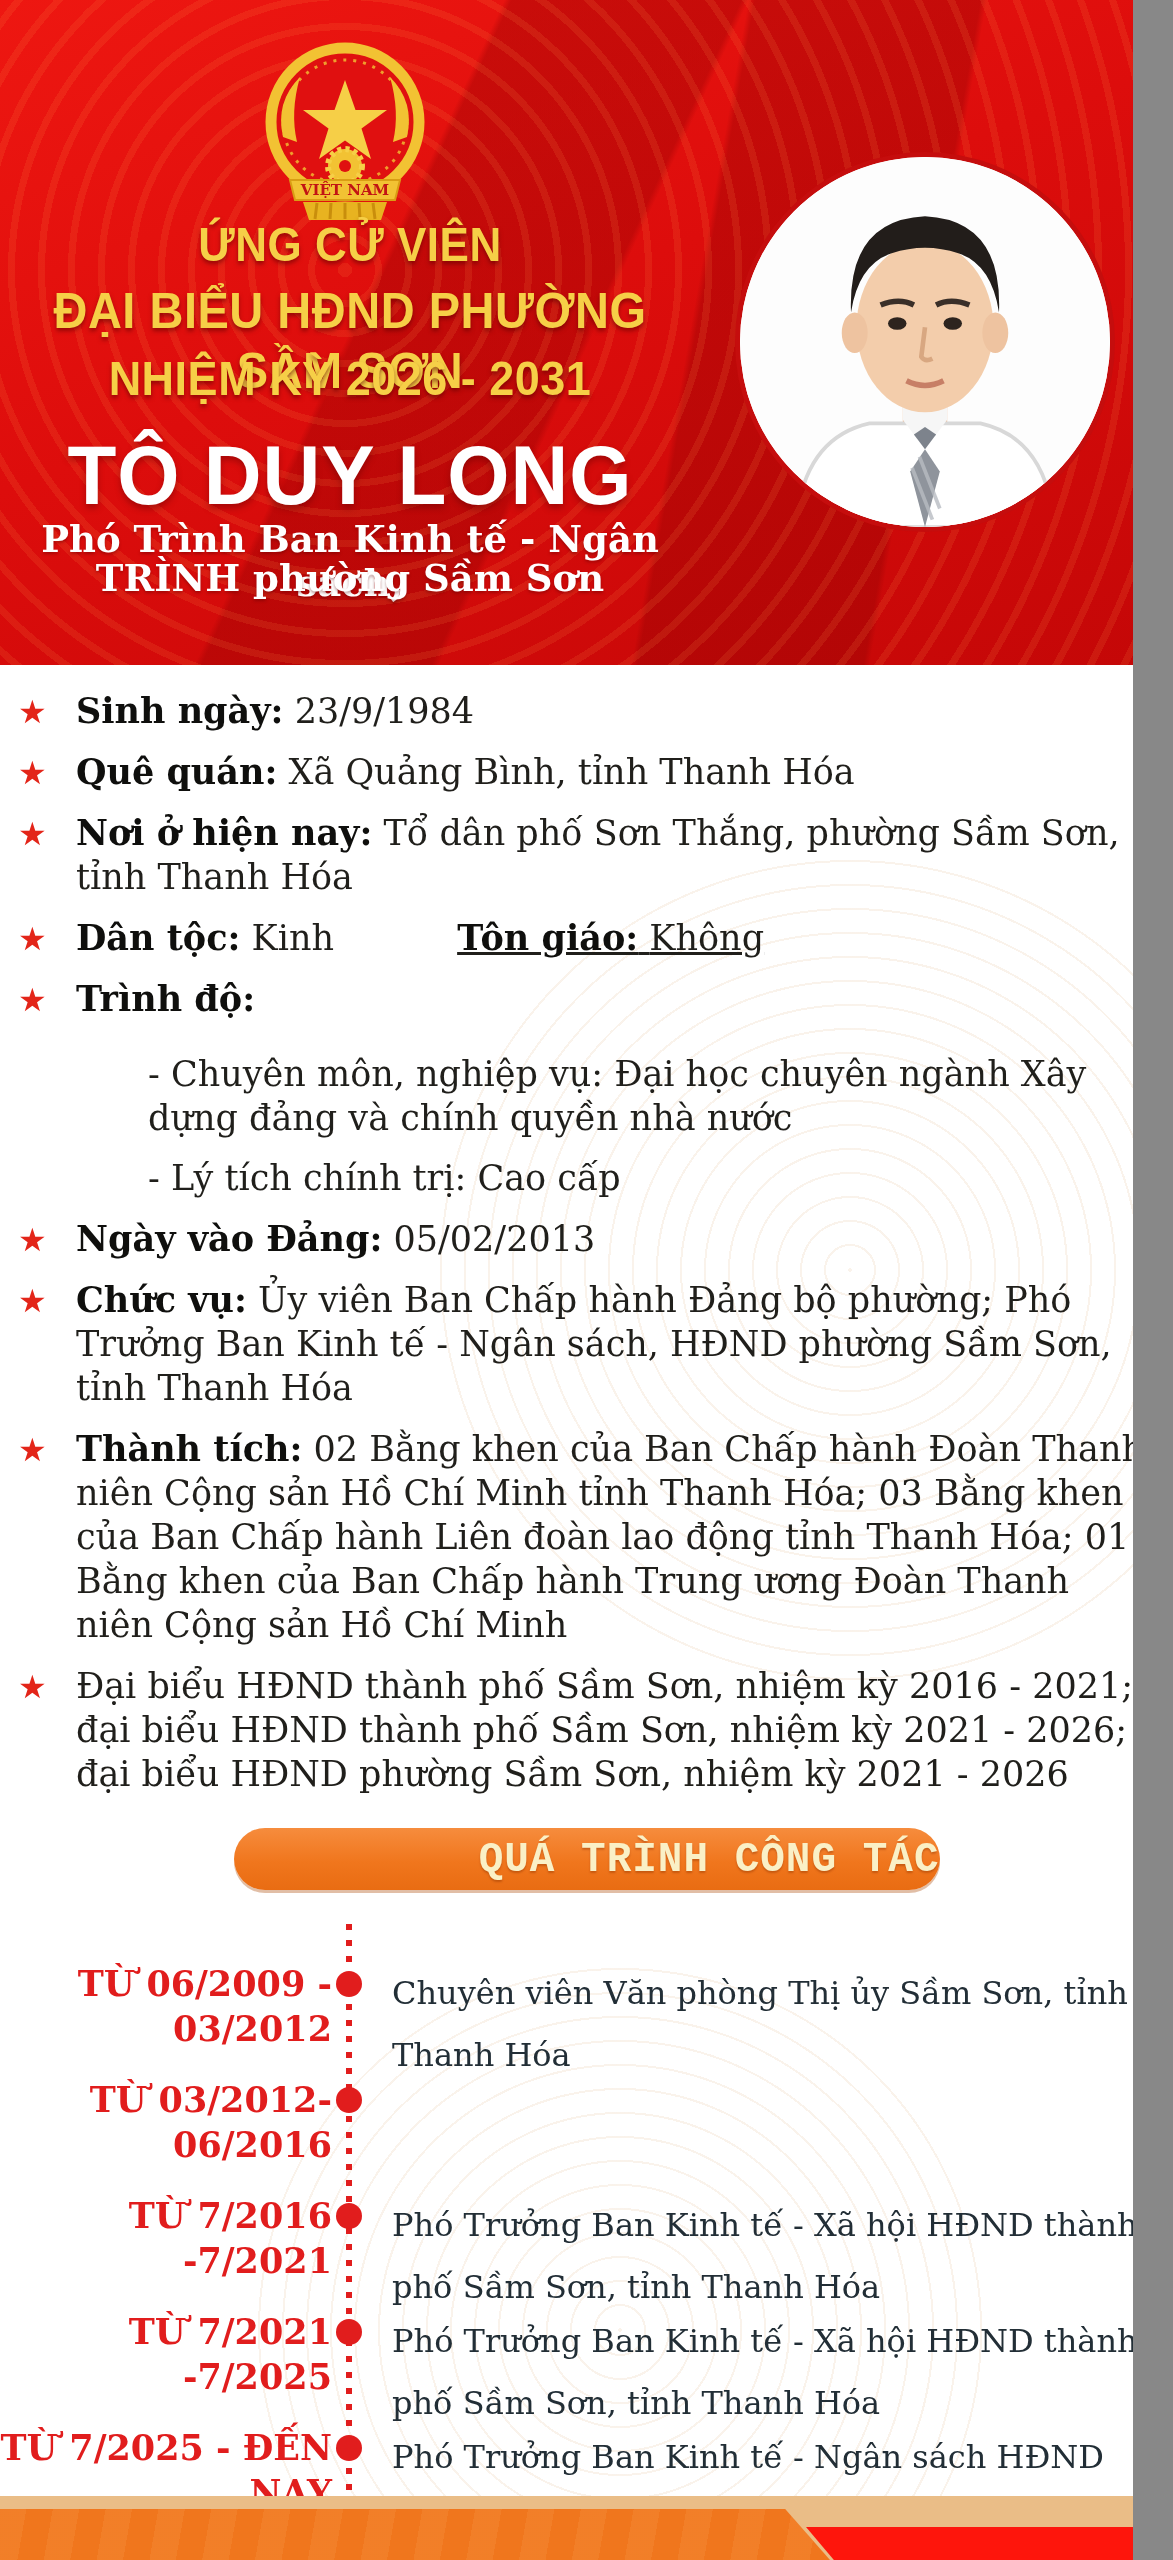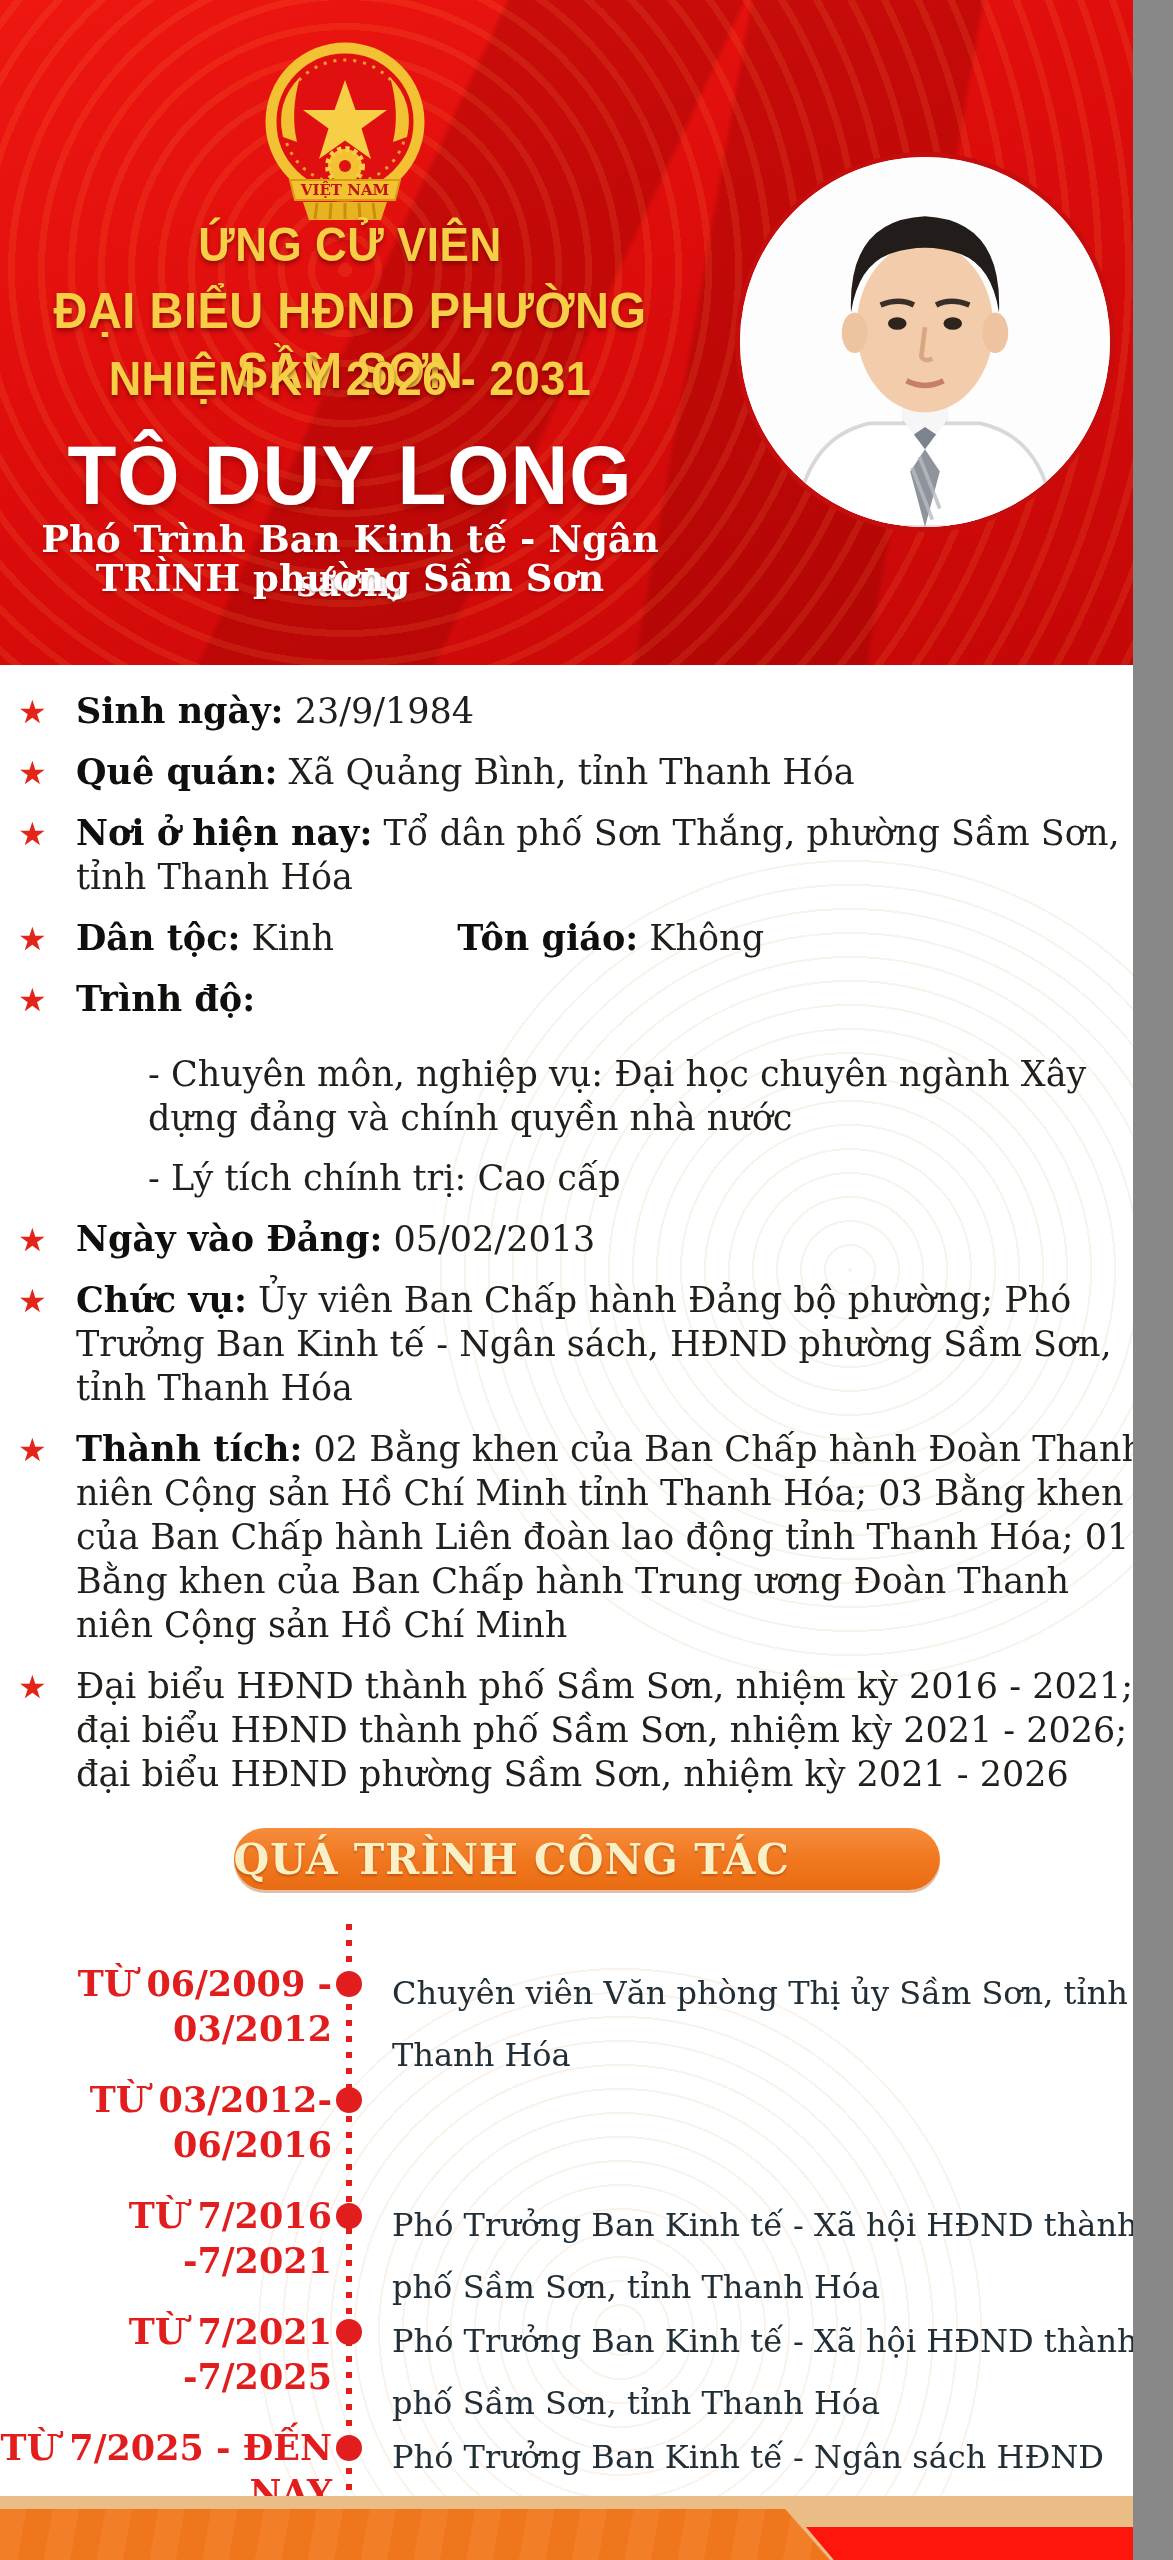--- a/index.html
+++ b/index.html
@@ -37,34 +37,34 @@
     overflow:hidden;
   }
   .photo-wrap svg{display:block; width:100%; height:100%;}
   
   .info{position:absolute; top:665px; left:0; width:1173px; padding-top:24px;}
   .item{position:relative; padding-left:76px; margin:0 20px 17px 0; font-size:35px;
     line-height:44px; color:#201f1b; max-width:1085px;}
   .item .star{position:absolute; left:18px; top:1px; color:#e32519; font-size:32px;
     font-family:"DejaVu Sans", sans-serif;}
   .item b{color:#0f0f0d;}
-  .pair2{margin-left:112px;}
+  .pair2{margin-left:112px;text-decoration:underline;}
   .sub{margin-left:72px; margin-top:31px; max-width:980px;}
   .sub + .sub{margin-top:16px;}
   
   .wm{position:absolute; border-radius:50%;
     background:repeating-radial-gradient(circle, rgba(205,135,60,.10) 0 2px, rgba(0,0,0,0) 2px 24px);}
   .wm1{left:430px; top:850px; width:840px; height:840px;}
   .wm2{left:240px; top:1950px; width:760px; height:760px;}
   
   .banner{
     position:relative; width:706px; height:62px; margin:32px auto 0 auto;
     background:linear-gradient(#f68c3d 0%, #f0761d 55%, #e96c12 100%);
     border-radius:32px; box-shadow:0 3px 0 rgba(170,70,0,.35);
-    display:flex; align-items:center; justify-content:flex-start;
+    display:flex; align-items:center; justify-content:flex-end;font-family:Liberation Mono, monospace;
   }
   .banner span{font-size:41px; font-weight:bold; color:#faf0c6; letter-spacing:1px;
     transform:scaleY(1.05); text-shadow:0 2px 2px rgba(140,50,0,.4);}
   
   .timeline{position:relative; margin-top:24px; padding-top:48px; height:640px;}
   .tl-line{position:absolute; left:346px; top:10px; height:592px; width:6px;
     background:repeating-linear-gradient(#e11d1d 0 6px, rgba(0,0,0,0) 6px 16px);}
   .tl-row{position:relative; min-height:90px; margin-bottom:26px;}
   .tl-date{position:absolute; left:0; top:0; width:332px; text-align:right;
     font-size:35px; font-weight:bold; color:#e11d1d; line-height:44px; transform:scaleY(1.03);}

